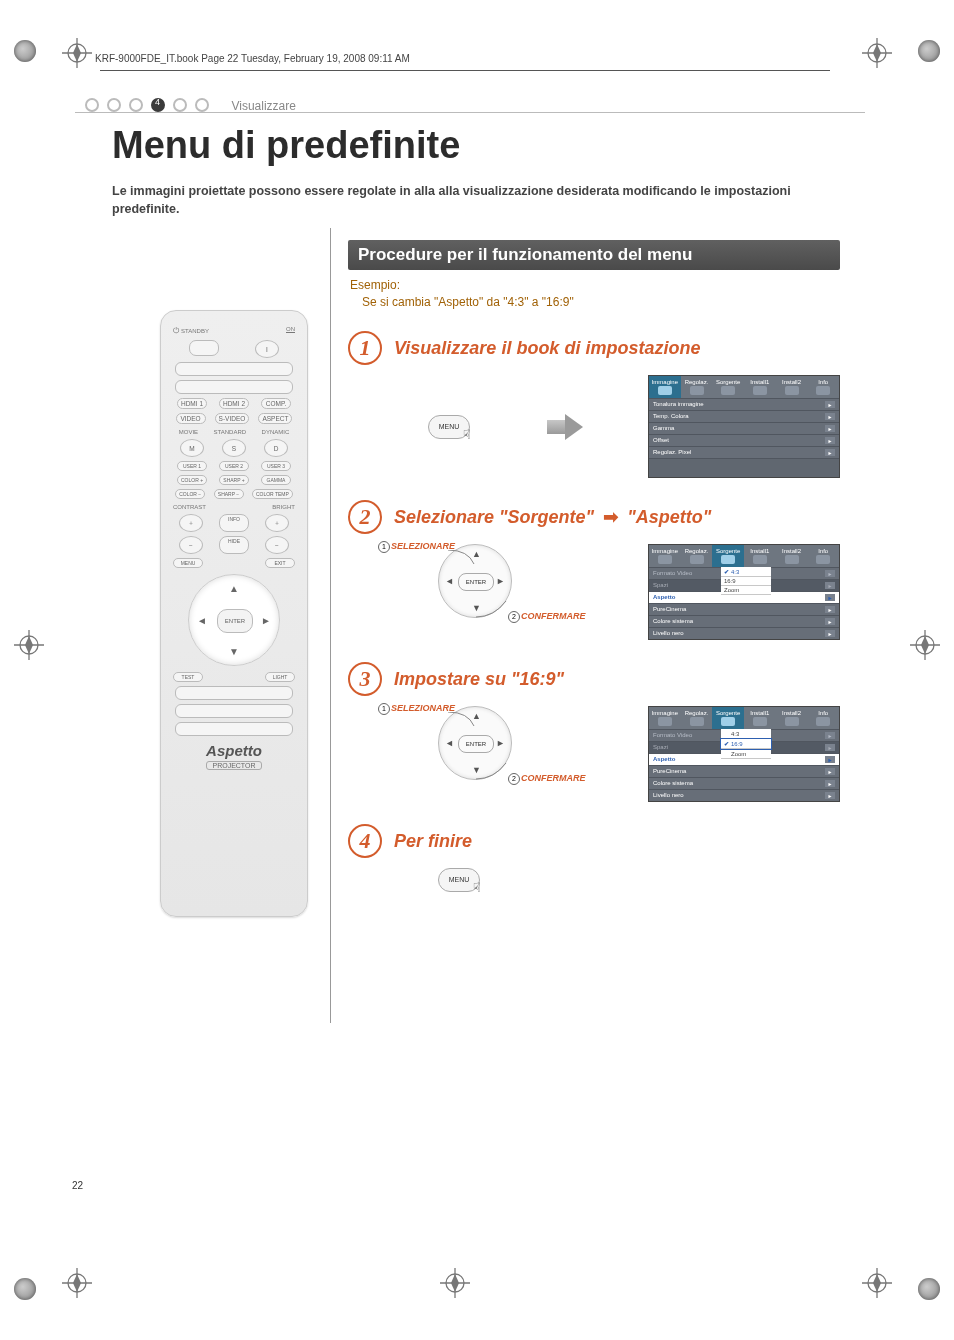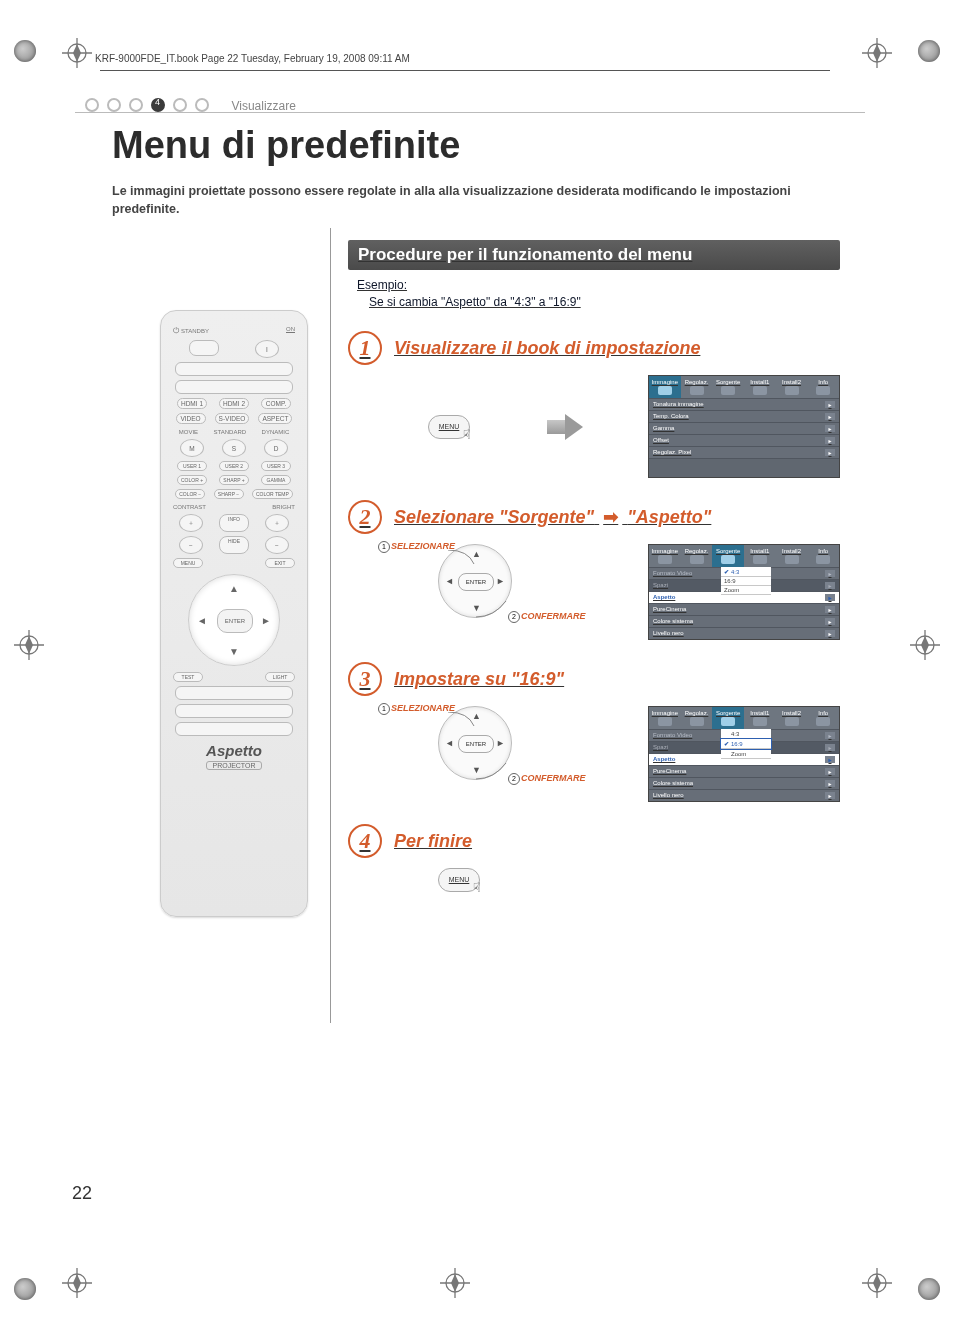--- a/index.html
+++ b/index.html
@@ -61,27 +61,27 @@
     position:relative; width:90px; height:90px; margin:6px auto;
     border-radius:50%; background:#fff; border:1px solid #ccc;
     box-shadow: inset 0 0 6px rgba(0,0,0,.15);
   }
   .dpad .enter{ position:absolute; top:34px; left:28px; width:34px; height:22px; border:1px solid #bbb; border-radius:10px; font-size:6px; line-height:22px; background:#f3f3f3;}
   .dpad .tri{ position:absolute; font-size:10px; color:#666;}
   .brand{ font-style: italic; font-weight:bold; font-size:15px; color:#555; margin-top:6px;}
   .projlabel{ display:inline-block; border:1px solid #aaa; padding:0 5px; font-size:7px; border-radius:3px; margin-top:2px;}
 
   
-  .rcol { position:absolute; top:240px; left:348px; width:492px;text-decoration:underline; }
+  .rcol { position:absolute; top:240px; left:348px; width:492px; }
   .proc-band{
     background: linear-gradient(#606060,#4a4a4a);
     color:#fff; font-size:17px; font-weight:700;
     padding:5px 10px; border-radius:2px;
   }
-  .esempio{ margin:8px 9px 0; font-size:12px; color:#0f172a;}
+  .esempio{ margin:8px 2px 0; font-size:12px; color:#a16207;}
   .esempio .sub{ margin-left:12px; margin-top:3px;}
 
   .step{ display:flex; align-items:center; margin-top:22px; gap:12px;}
   .step-n{
     width:30px; height:30px; border-radius:50%; border:2px solid #d35c2c;
     display:flex; align-items:center; justify-content:center;
     font-style:italic; font-weight:900; font-size:22px; color:#d35c2c;
     font-family: Georgia, 'Times New Roman', serif;
     flex:none;
   }
@@ -132,21 +132,21 @@
   .osd .li .chev{ width:10px; text-align:center; background:#7a828e;}
   .osd .li.selrow{ background:#fff; color:#2d5fb0; font-weight:bold;}
   .osd .li.dimrow{ background:#535a64; color:#a8adb6;}
   .osd .li.muted{ color:#b6bcC6;}
   .osd .sub{ position:relative;}
   .osd .opts{ position:absolute; left:72px; top:0; width:50px;}
   .osd .opt{ background:#fff; color:#2d5fb0; padding:1px 3px; border-bottom:1px solid #c8c8c8;}
   .osd .opt.norm{ color:#444;}
   .osd .opt .chk{ color:#2d5fb0; font-weight:bold; margin-right:2px;}
 
-  .pagenum{ position:absolute; bottom:136px; left:72px; font-size:18px; color:#333;}
+  .pagenum{ position:absolute; bottom:149px; left:72px; font-size:10px; color:#333;}
 </style>
 </head>
 <body>
 
 <div class="ring" style="top:40px; left:14px;"></div>
 <div class="ring" style="top:40px; right:14px;"></div>
 <div class="ring" style="bottom:40px; left:14px;"></div>
 <div class="ring" style="bottom:40px; right:14px;"></div>
 <div class="crop-mark" style="top:38px; left:62px;">
   <svg width="30" height="30" viewBox="0 0 30 30">

